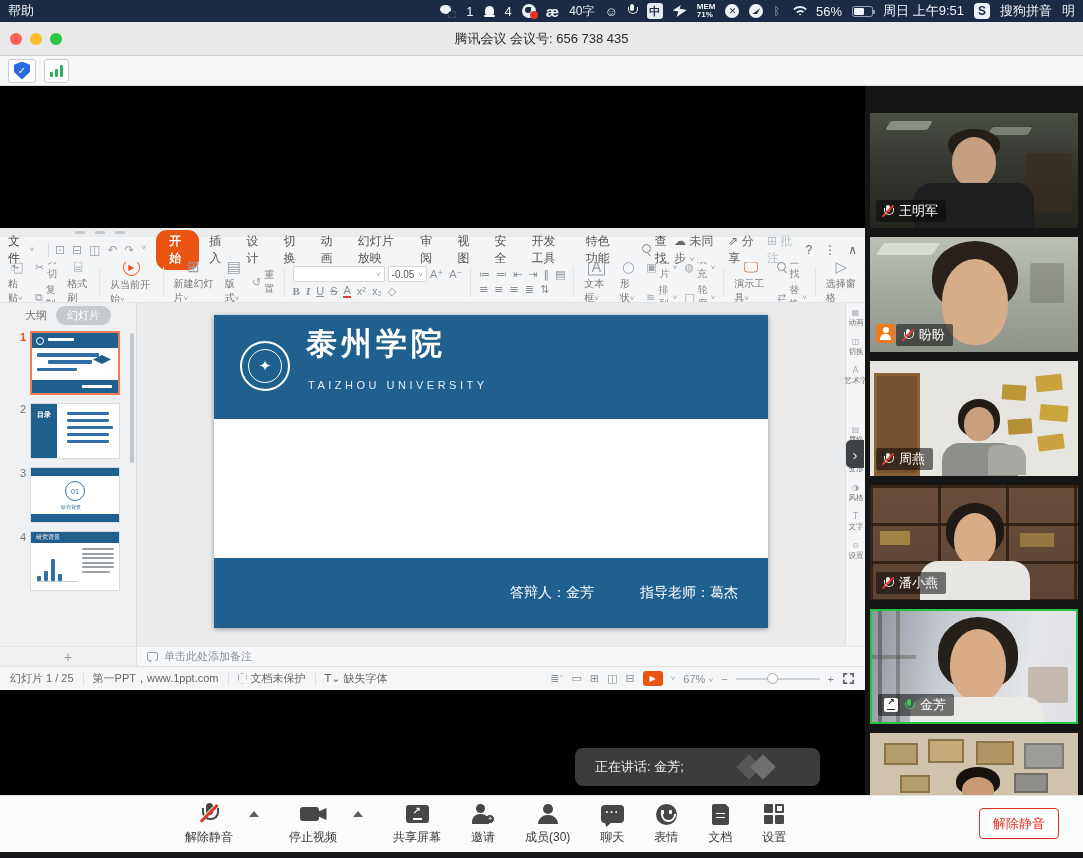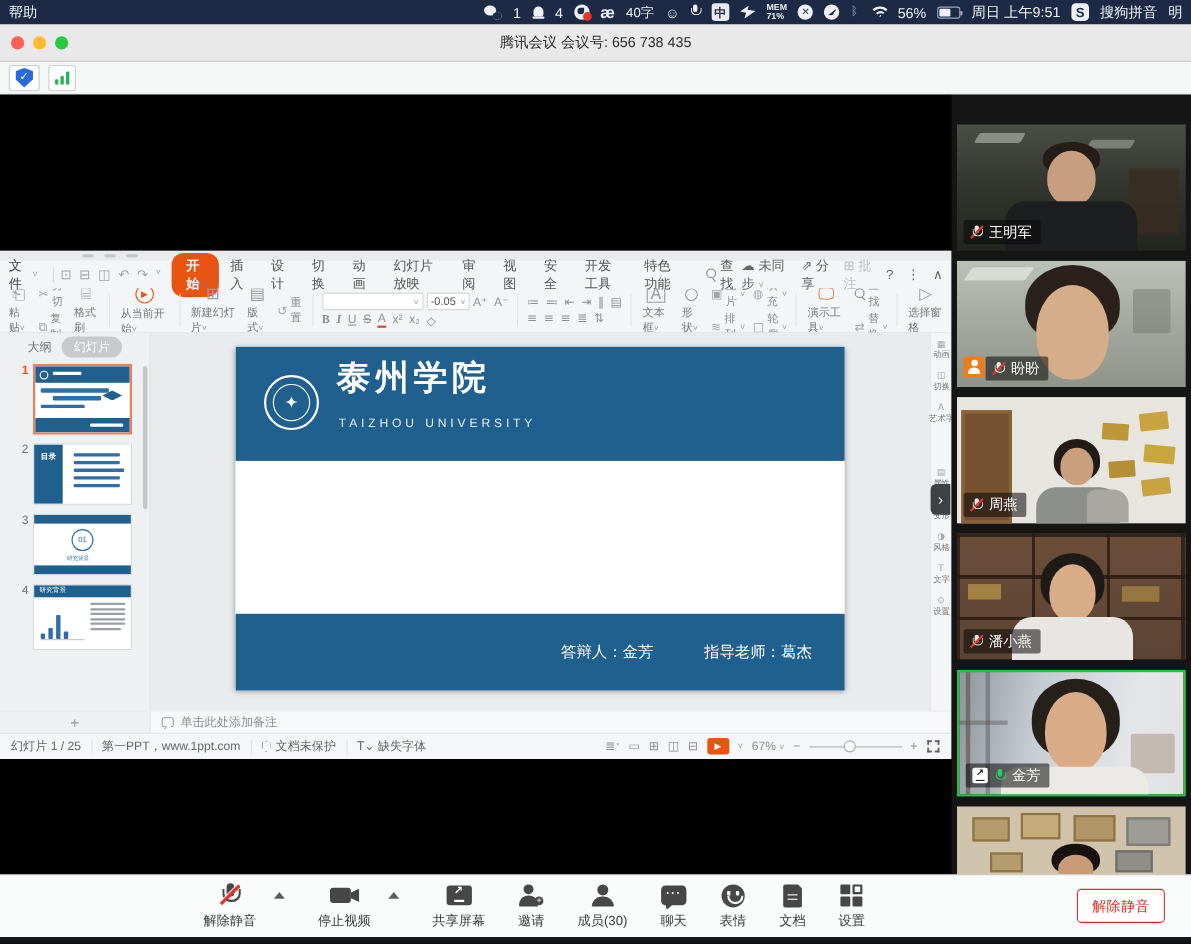--- a/index.html
+++ b/index.html
@@ -680,20 +680,27 @@
           <span>−</span>
           <span class="slider">
               <i></i>
             </span>
           <span>+</span>
           <span class="corners" style="transform:scale(.85);"></span>
         </div>
       </div>
     </div>
 
+    <div class="abs toast" style="left:575px;top:662px;">
+      <span>正在讲话: 金芳;</span>
+      <span class="dmds">
+          <i></i>
+          <i></i>
+        </span>
+    </div>
   </div>
 
   <div class="abs chev-tab">›</div>
 
   <div class="abs sidebar">
 
     <div class="tile">
       <div class="scene" style="background:linear-gradient(180deg,#4a4f46,#343730 45%,#23251f);">
         <i style="position:absolute;left:18px;top:8px;width:42px;height:9px;background:#cfd4c8;opacity:.5;transform:skewX(-30deg);border-radius:2px;"></i>
         <i style="position:absolute;left:120px;top:14px;width:40px;height:8px;background:#cfd4c8;opacity:.4;transform:skewX(-30deg);border-radius:2px;"></i>

